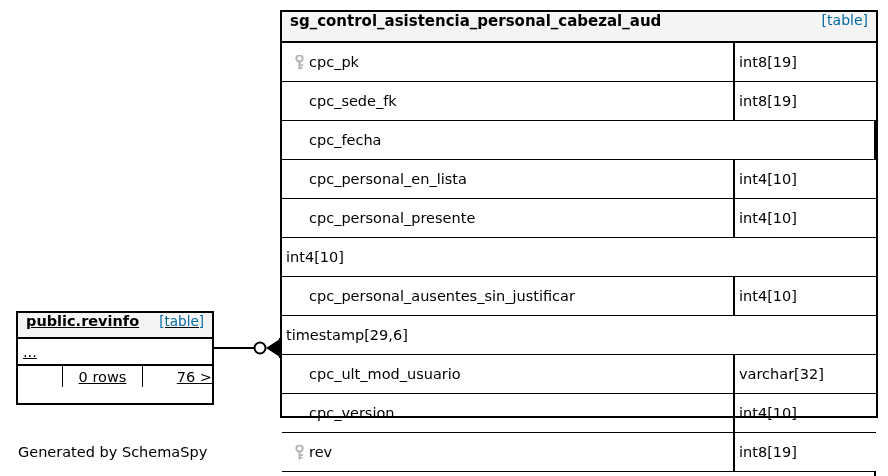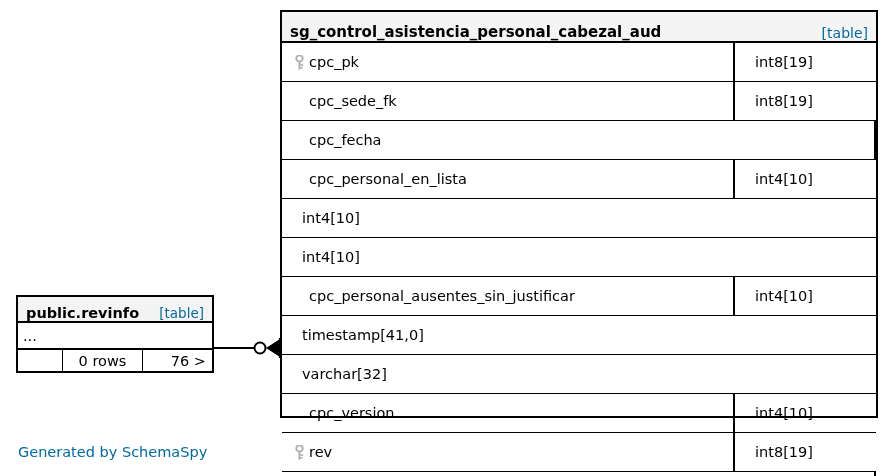--- a/index.html
+++ b/index.html
@@ -19,21 +19,21 @@
   .entity {
     position: absolute;
     background: #ffffff;
     border: 2px solid #000000;
     box-sizing: border-box;
   }
   .entity-header {
     background: #f4f4f4;
     border-bottom: 2px solid #000000;
     display: flex;
-    align-items: flex-end;
+    align-items: flex-start;
     justify-content: space-between;
     box-sizing: border-box;
     padding: 0 8px;
   }
   .entity-title {
     font-weight: bold;
     color: #000000;
     white-space: nowrap;
   }
   .entity-tag {
@@ -58,21 +58,21 @@
     align-items: center;
     padding-left: 7px;
     box-sizing: border-box;
     border-right: 2px solid #000000;
     min-width: 0;
   }
   .col-type-cell {
     flex: 0 0 141px;
     display: flex;
     align-items: center;
-    padding-left: 20px;
+    padding-left: 4px;
     box-sizing: border-box;
     white-space: nowrap;
   }
   .col-name, .col-type {
     color: #000000;
     font-size: 14.5px;
     white-space: nowrap;
     overflow: hidden;
   }
   .key-slot {
@@ -104,21 +104,20 @@
     justify-content: flex-start;
     padding-left: 6px;
     border-right: 1px solid #000000;
   }
   .foot-mid {
     justify-content: center;
     border-right: 1px solid #000000;
   }
   .foot-right {
     justify-content: flex-end;
-    padding-right: 6px;
   }
 
   
   #main-table {
     left: 280px;
     top: 10px;
     width: 598px;
     height: 408px;
   }
   #main-table .entity-header {
@@ -126,23 +125,24 @@
   }
   #main-table .entity-title { font-size: 15px; }
   #main-table .entity-tag  { font-size: 14px; }
   #main-table .foot-left { flex: 0 0 194px; }
   #main-table .foot-mid  { flex: 0 0 207px; }
   #main-table .foot-right{ flex: 1 1 auto; }
 
   
   #rev-table {
     left: 16px;
-    top: 295px;
+    top: 311px;
     width: 198px;
-    height: 78px;
+    height: 94px;
+    text-decoration: underline;
   }
   #rev-table .entity-header {
     height: 26px;
   }
   #rev-table .entity-title { font-size: 14.5px; }
   #rev-table .entity-tag  { font-size: 13.5px; }
   #rev-table .ellipsis-row {
     height: 25px;
     display: flex;
     align-items: center;
@@ -164,21 +164,21 @@
     width: 68px;
     height: 30px;
   }
 
   
   #credit {
     position: absolute;
     left: 18px;
     top: 444px;
     font-size: 14.5px;
-    color: #0369a1;
+    color: #000000;
     white-space: nowrap;
   }
 </style>
 </head>
 <body>
 
 <div class="entity" id="main-table">
   <div class="entity-header">
     <span class="entity-title">sg_control_asistencia_personal_cabezal_aud</span>
     <span class="entity-tag">[table]</span>
@@ -218,44 +218,52 @@
       <div class="col-row">
         <div class="col-name-cell">
           <span class="key-slot empty"></span>
           <span class="col-name">cpc_personal_en_lista</span>
         </div>
         <div class="col-type-cell">
           <span class="col-type">int4[10]</span>
         </div>
       </div>
       <div class="col-row">
+        <div class="col-name-cell">
+          <span class="key-slot empty"></span>
+          <span class="col-name">cpc_personal_presente</span>
+        </div>
         <div class="col-type-cell">
           <span class="col-type">int4[10]</span>
         </div>
       </div>
       <div class="col-row">
         <div class="col-type-cell">
           <span class="col-type">int4[10]</span>
         </div>
       </div>
       <div class="col-row">
         <div class="col-name-cell">
           <span class="key-slot empty"></span>
           <span class="col-name">cpc_personal_ausentes_sin_justificar</span>
         </div>
         <div class="col-type-cell">
           <span class="col-type">int4[10]</span>
         </div>
       </div>
       <div class="col-row">
         <div class="col-type-cell">
-          <span class="col-type">timestamp[41,0]</span>
-        </div>
-      </div>
-      <div class="col-row">
+          <span class="col-type">timestamp[29,6]</span>
+        </div>
+      </div>
+      <div class="col-row">
+        <div class="col-name-cell">
+          <span class="key-slot empty"></span>
+          <span class="col-name">cpc_ult_mod_usuario</span>
+        </div>
         <div class="col-type-cell">
           <span class="col-type">varchar[32]</span>
         </div>
       </div>
       <div class="col-row">
         <div class="col-name-cell">
           <span class="key-slot empty"></span>
           <span class="col-name">cpc_version</span>
         </div>
         <div class="col-type-cell">

